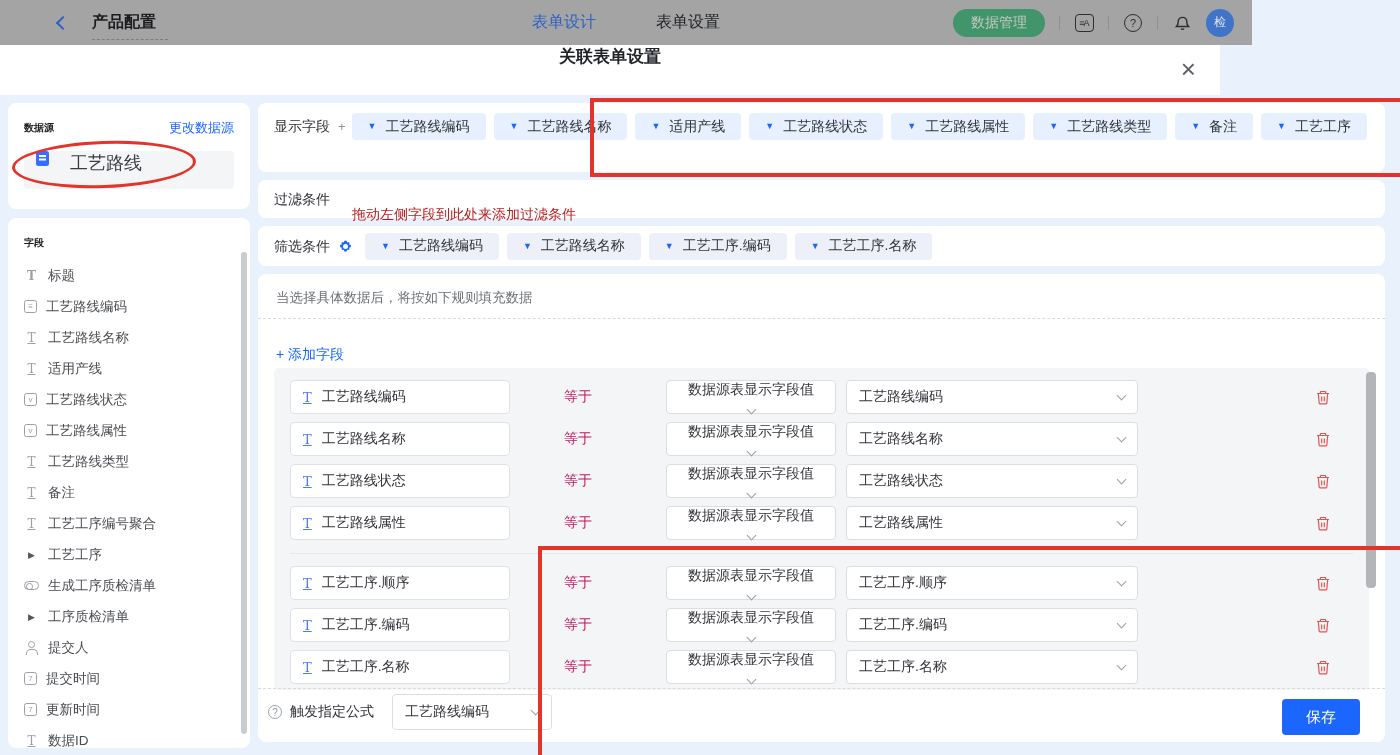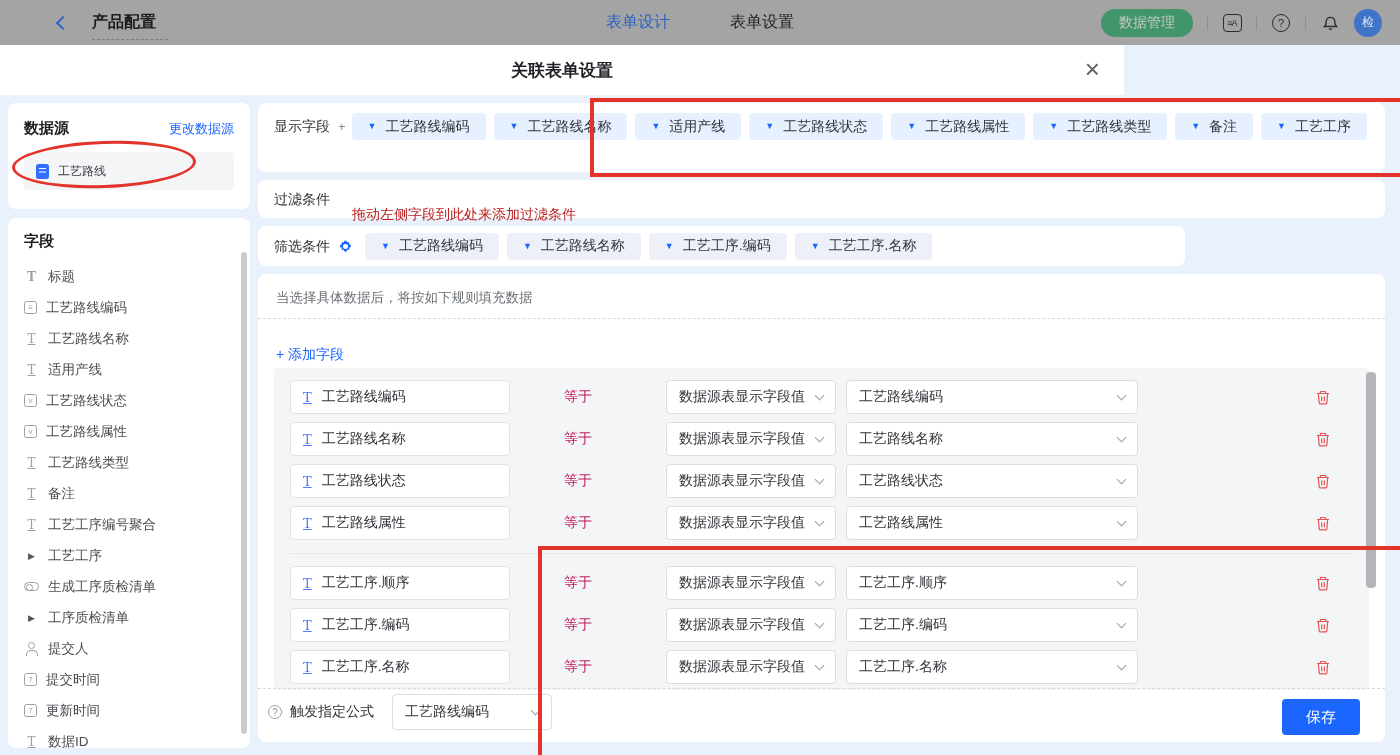--- a/index.html
+++ b/index.html
@@ -2,48 +2,48 @@
 <html style="--accent: #1a66ff; --anno: #e2342b; --danger: #e85252; --green: #42946a;"><head>
 <meta charset="utf-8">
 <style>
   :root{
     --accent:#1a66ff; --danger:#e85252; --anno:#e2342b; --green:#42946a;
     --ink:#33343a; --muted:#6b7075; --line:#dcdde0;
   }
   *{margin:0;padding:0;box-sizing:border-box;font-family:"Liberation Sans","DejaVu Sans",sans-serif;}
   html,body{width:1400px;height:755px;overflow:hidden;background:#e8f1fc;}
   
-  .app-header{position:absolute;left:0;top:0;width:1400px;height:45px;background:#a4a4a5;display:flex;align-items:center;}
+  .app-header{position:absolute;left:0;top:0;width:1252px;height:45px;background:#a4a4a5;display:flex;align-items:center;}
   .back-chevron{width:10px;height:10px;border-left:2.5px solid #2f5fc9;border-bottom:2.5px solid #2f5fc9;transform:rotate(45deg);margin-left:58px;}
   .app-title{font-size:16px;font-weight:bold;color:#1b1c1e;margin-left:24px;position:relative;}
   .app-title .dash{position:absolute;left:0;right:-12px;bottom:-7px;border-bottom:1px dashed #7e7e7f;}
   .center-tabs{position:absolute;left:0;right:0;top:0;height:45px;display:flex;align-items:center;justify-content:center;gap:60px;pointer-events:none;}
   .center-tabs .tab{pointer-events:auto;font-size:16px;}
   .tab-active{color:#2e62c4;}
   .tab-idle{color:#222428;}
   .header-right{position:absolute;right:18px;top:0;height:45px;display:flex;align-items:center;gap:14px;}
   .green-pill{height:28px;padding:0 18px;border-radius:14px;background:var(--green);color:#c2c8c2;font-size:14px;display:flex;align-items:center;border:none;}
   .hsep{width:1px;height:14px;background:#8f8f90;}
   .hicon{width:20px;height:20px;display:flex;align-items:center;justify-content:center;color:#2c2d30;}
   .translate-box{width:19px;height:18px;border:1.6px solid #2c2d30;border-radius:4px;font-size:9px;letter-spacing:-1px;display:flex;align-items:center;justify-content:center;color:#2c2d30;}
   .help-circle{width:18px;height:18px;border:1.6px solid #2c2d30;border-radius:50%;font-size:11px;display:flex;align-items:center;justify-content:center;color:#2c2d30;}
   .avatar{width:28px;height:28px;border-radius:50%;background:#3f74c9;color:#dde4ee;font-size:12px;display:flex;align-items:center;justify-content:center;}
   
-  .dlg-titlebar{position:absolute;left:0;top:45px;width:1124px;height:50px;background:#fff;display:flex;align-items:center;justify-content:center;}
+  .dlg-titlebar{position:absolute;left:0;top:45px;width:1220px;height:50px;background:#fff;display:flex;justify-content:center;}
   .dlg-title{font-size:17px;font-weight:bold;color:#1f2126;}
   .dlg-close{position:absolute;right:24px;top:6px;font-size:26px;color:#5f6166;line-height:36px;background:none;border:none;cursor:pointer;}
   
   .content{position:absolute;left:0;top:95px;width:1400px;height:660px;background:#e8f1fc;}
   .card{position:absolute;background:#fff;border-radius:8px;padding-left:24px;}
   
   .ds-card{left:8px;top:8px;width:242px;height:106px;padding:16px;}
   .ds-head{display:flex;justify-content:space-between;align-items:center;}
-  .sec-title{font-size:15px;font-weight:bold;color:#1d1e22;}
+  .sec-title{font-size:10px;font-weight:bold;color:#1d1e22;}
   .link{font-size:13px;color:var(--accent);background:none;border:none;cursor:pointer;}
-  .ds-item{margin-top:14px;height:38px;background:#f3f5f7;border-radius:4px;display:flex;align-items:center;gap:9px;padding:0 12px;font-size:12px;color:#3a3b40;}
+  .ds-item{margin-top:14px;height:38px;background:#f3f5f7;border-radius:4px;display:flex;align-items:flex-start;gap:21px;padding:0 12px;font-size:18px;color:#3a3b40;}
   .doc-icon{width:13px;height:15px;border-radius:2.5px;background:#3370ff;position:relative;flex:none;}
   .doc-icon::after{content:"";position:absolute;left:3px;top:4px;width:7px;height:1.5px;background:#fff;box-shadow:0 3.5px 0 #fff;}
   .fields-card{left:8px;top:123px;width:242px;height:530px;padding:14px 8px 10px 16px;}
   .field-list{margin-top:10px;}
   .field-item{height:31px;display:flex;align-items:center;gap:9px;font-size:13.5px;color:#4b4d52;cursor:grab;}
   .fi{width:15px;height:15px;display:inline-flex;align-items:center;justify-content:center;color:#9ba0a8;font-size:11px;flex:none;}
   .text-field-icon{font-family:"DejaVu Serif","Liberation Serif",serif;font-size:12px;text-decoration:underline;}
   .heading-icon{font-family:"DejaVu Serif","Liberation Serif",serif;font-size:12px;font-weight:bold;}
   .id-icon,.select-icon,.date-icon{border:1.2px solid #9ba0a8;border-radius:2.5px;width:13px;height:13px;font-size:8px;line-height:1;}
   .subform-icon{color:#55575c;font-size:9px;}
@@ -57,33 +57,33 @@
   .panel-display{left:258px;top:8px;width:1127px;height:69px;padding:10px 16px;display:flex;}
   .row-label{font-size:14px;color:#2e2f34;flex:none;line-height:27px;}
   .plus-mini{color:#8b9096;font-size:13px;margin:0 6px 0 8px;line-height:27px;}
   .tag-wrap{display:flex;flex-wrap:wrap;gap:7px 8px;align-content:flex-start;}
   .tag{height:27px;border-radius:4px;display:inline-flex;align-items:center;gap:9px;padding:0 16px;font-size:14px;color:#33343a;cursor:pointer;}
   .tag-blue{background:#e6f0ff;}
   .tag-gray{background:#edf0f8;}
   .tri{color:var(--accent);font-size:9px;line-height:1;}
   .panel-filter{left:258px;top:85px;width:1127px;height:38px;display:flex;align-items:center;padding:0 16px;gap:22px;}
   .placeholder{font-size:14px;color:#b91c1c;margin-top:32px;}
-  .panel-screen{left:258px;top:131px;width:927px;height:40px;display:flex;align-items:center;padding:12px 16px;}
+  .panel-screen{left:258px;top:131px;width:1127px;height:40px;display:flex;align-items:center;padding:12px 16px;}
   .gear{margin:0 12px 0 8px;display:flex;}
   .panel-main{left:258px;top:179px;width:1127px;height:468px;}
   .rule-note{position:absolute;left:18px;top:15px;font-size:13.5px;color:var(--muted);}
   .dash-div{position:absolute;left:0;right:0;border-top:1px dashed #d9dadc;}
   .add-field{position:absolute;left:18px;top:72px;font-size:14px;color:var(--accent);background:none;border:none;cursor:pointer;}
   .rules-area{position:absolute;left:16px;top:94px;width:1095px;height:322px;background:#f4f5f6;border-radius:4px;padding-top:12px;overflow:hidden;}
   .rule-row{display:flex;align-items:center;height:34px;margin:0 0 8px 16px;}
   .rule-field{width:220px;height:34px;background:#fff;border:1px solid #e0e1e4;border-radius:4px;display:flex;align-items:center;gap:10px;padding:0 12px;font-size:14px;color:#33343a;}
   .tic{color:#4d79ff;font-family:"DejaVu Serif","Liberation Serif",serif;font-size:13px;text-decoration:underline;}
   .rule-op{width:60px;margin-left:54px;font-size:14px;color:#be185d;}
   .dd{height:34px;background:#fff;border:1px solid var(--line);border-radius:4px;display:flex;align-items:center;justify-content:space-between;padding:0 12px;font-size:14px;color:#33343a;cursor:pointer;}
-  .dd1{width:170px;margin-left:42px;}
+  .dd1{width:170px;margin-left:42px;flex-direction:column;}
   .dd2{width:292px;margin-left:10px;}
   .chev{width:7px;height:7px;border-right:1.5px solid #9ba0a8;border-bottom:1.5px solid #9ba0a8;transform:rotate(45deg);margin-top:-4px;flex:none;}
   .trash-btn{margin-left:auto;margin-right:38px;background:none;border:none;cursor:pointer;display:flex;color:var(--danger);}
   .group-div{height:1px;background:#e6e7e9;margin:13px 16px 12px 16px;}
   .bottom-row{position:absolute;left:10px;top:420px;height:36px;display:flex;align-items:center;gap:8px;}
   .q-circle{width:14px;height:14px;border:1.2px solid #9ba0a8;border-radius:50%;color:#8f949b;font-size:10px;display:flex;align-items:center;justify-content:center;}
   .trigger-label{font-size:14px;color:#2f3036;}
   .trigger-dd{width:160px;height:36px;margin-left:10px;}
   .save-btn{position:absolute;right:25px;top:425px;width:78px;height:36px;background:var(--accent);color:#fff;font-size:15px;border:none;border-radius:4px;cursor:pointer;}
   

